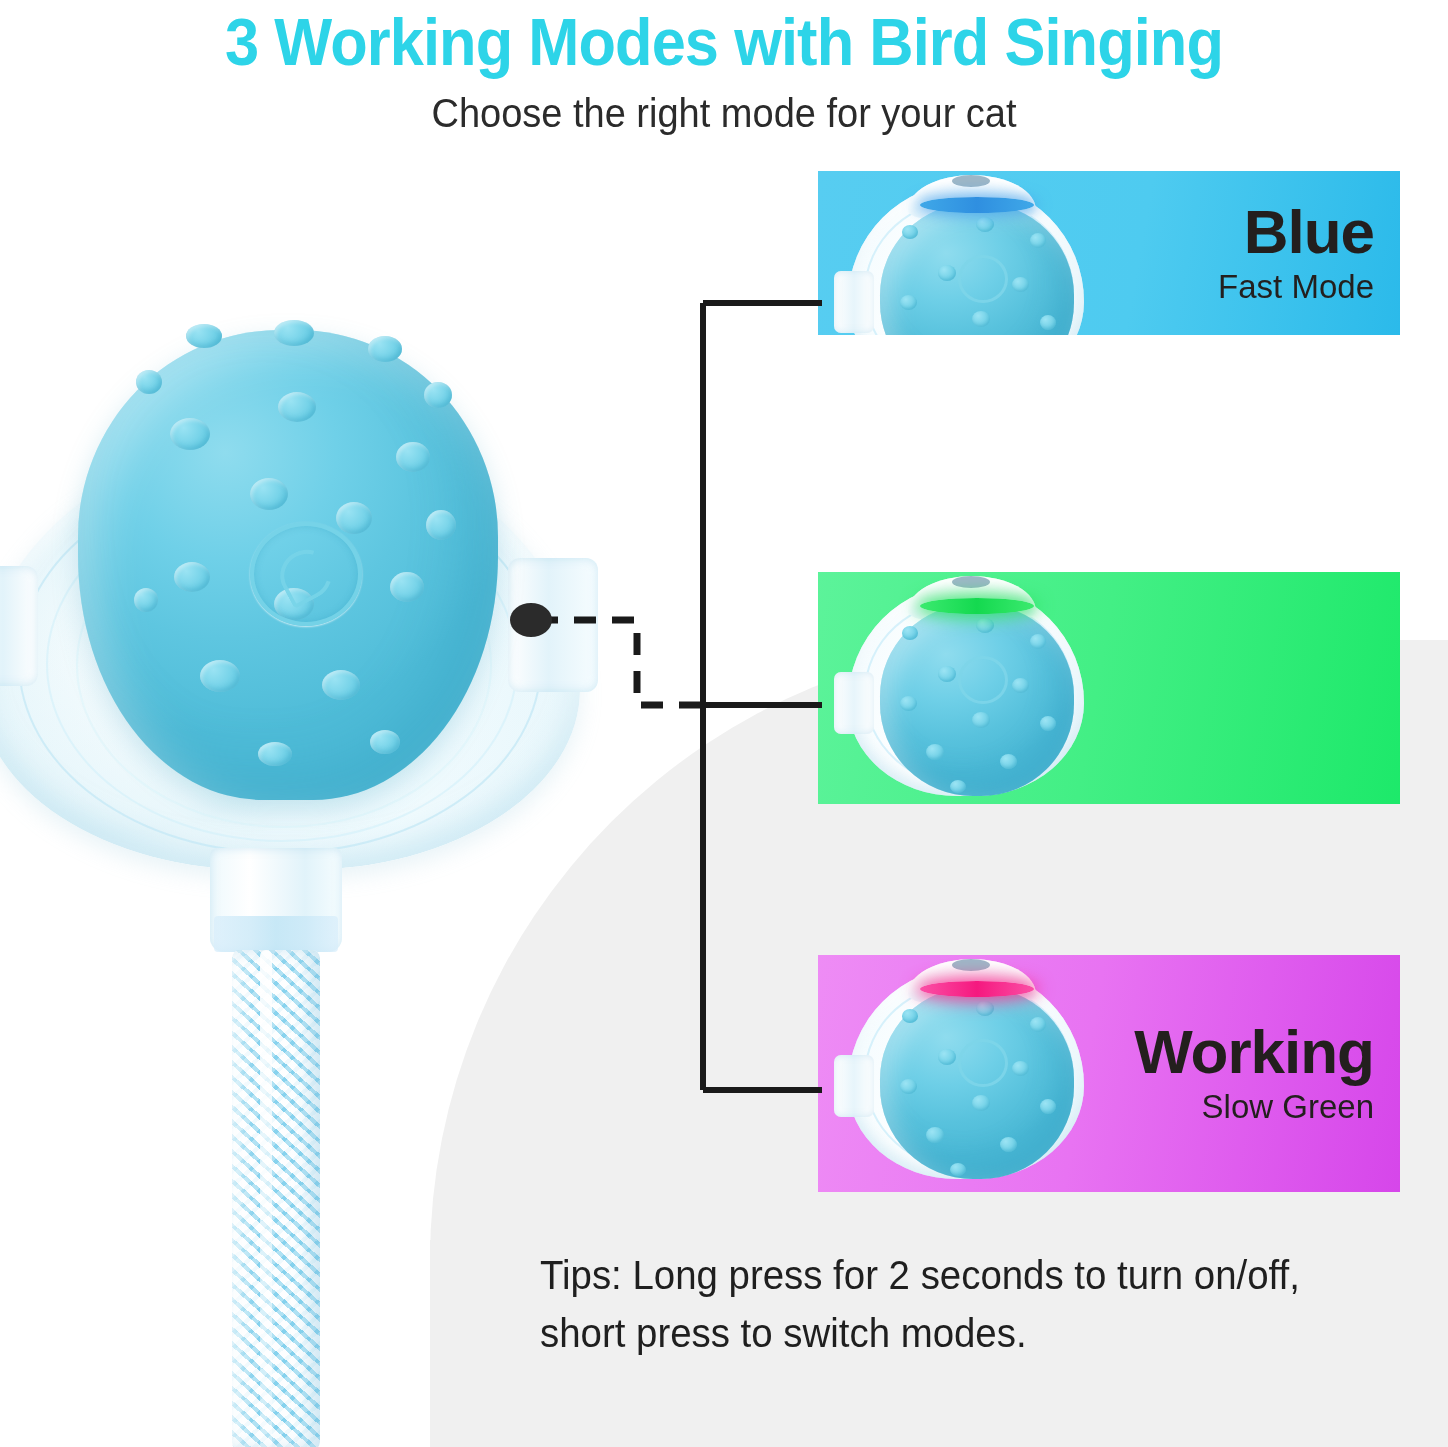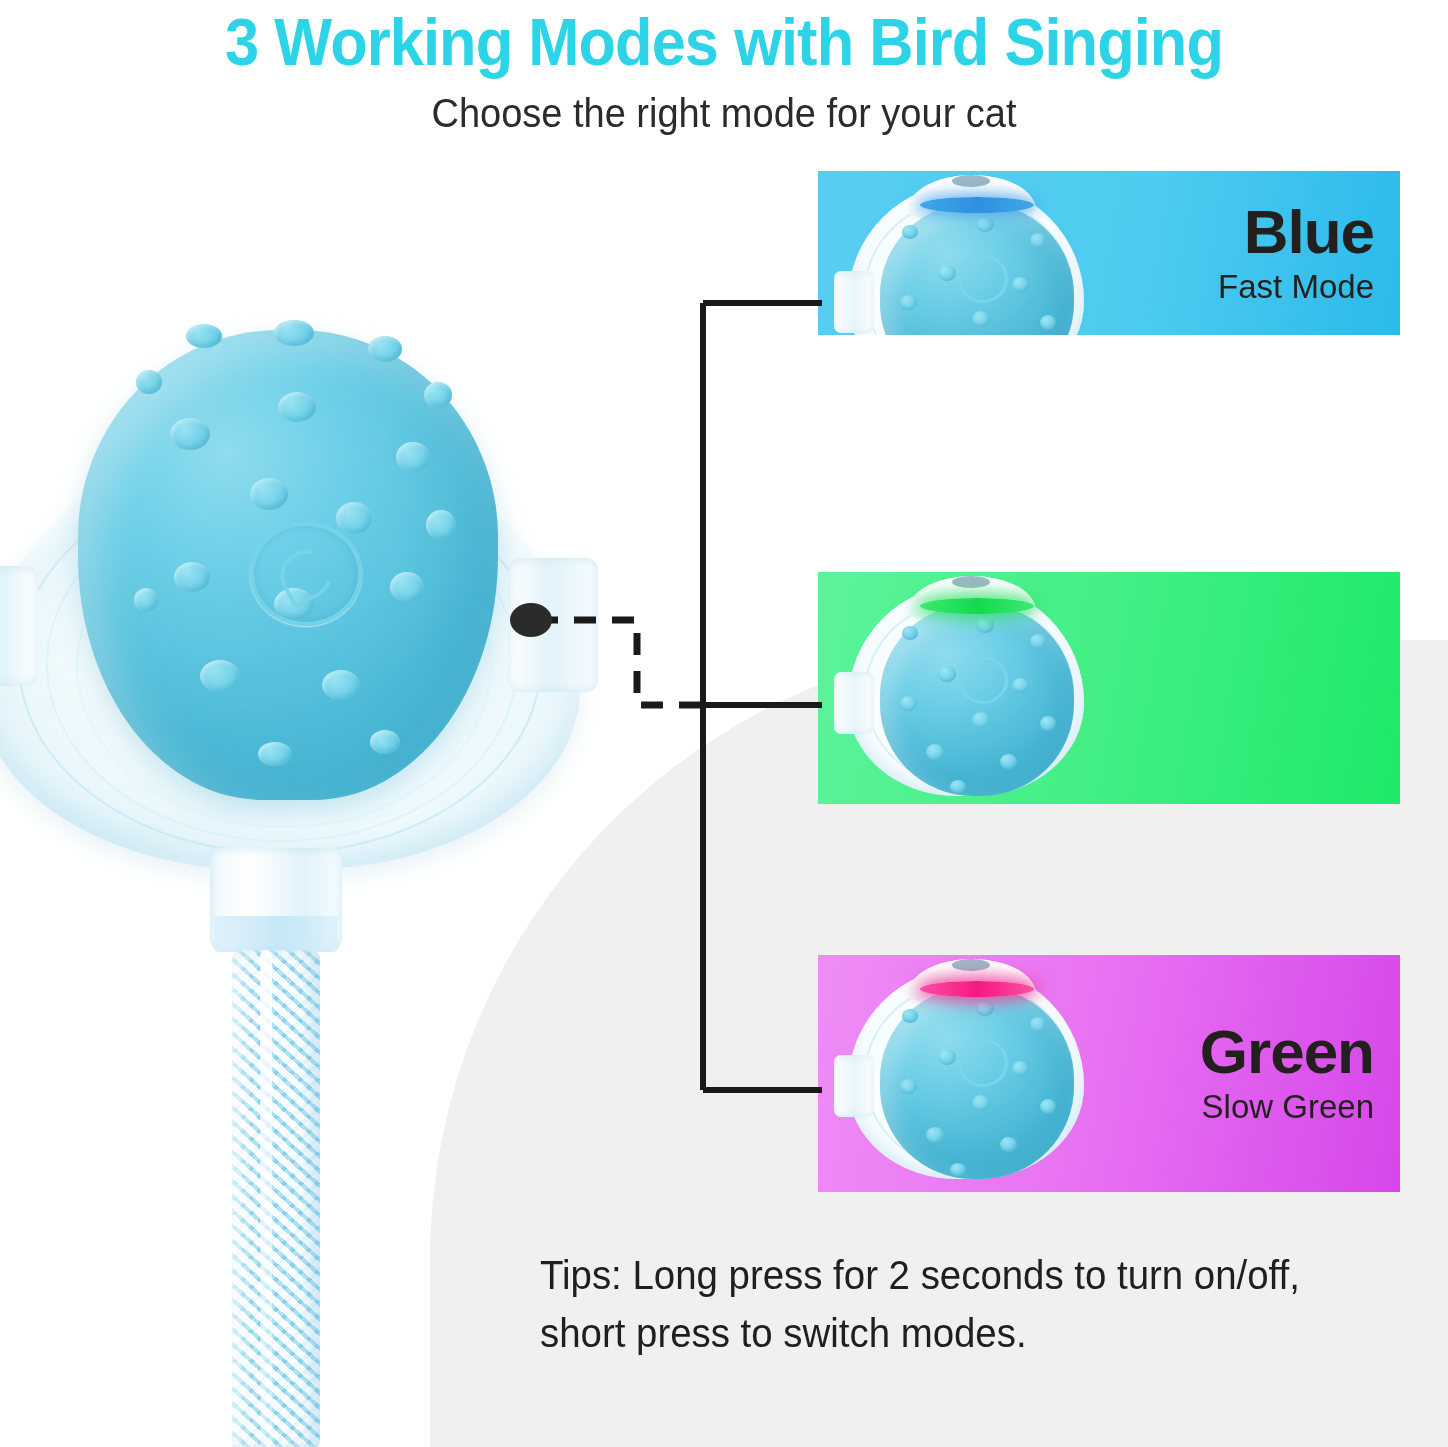--- a/index.html
+++ b/index.html
@@ -333,21 +333,21 @@
       <div class="mini-bump" style="left:20px;top:92px;width:17px;height:15px;"></div>
       <div class="mini-bump" style="left:92px;top:108px;width:18px;height:16px;"></div>
       <div class="mini-bump" style="left:160px;top:112px;width:16px;height:15px;"></div>
       <div class="mini-bump" style="left:46px;top:140px;width:18px;height:16px;"></div>
       <div class="mini-bump" style="left:120px;top:150px;width:17px;height:15px;"></div>
       <div class="mini-bump" style="left:70px;top:176px;width:16px;height:13px;"></div>
       <div class="mini-logo"></div>
     </div>
   </div>
   <div class="card-text">
-    <div class="card-title">Green</div>
+    <div class="card-title">Working</div>
     <div class="card-sub">Slow Green</div>
   </div>
 </div>
 
 <div id="tips">
   <div>Tips: Long press for 2 seconds to turn on/off,</div>
   <div>short press to switch modes.</div>
 </div>
 
 </body></html>

